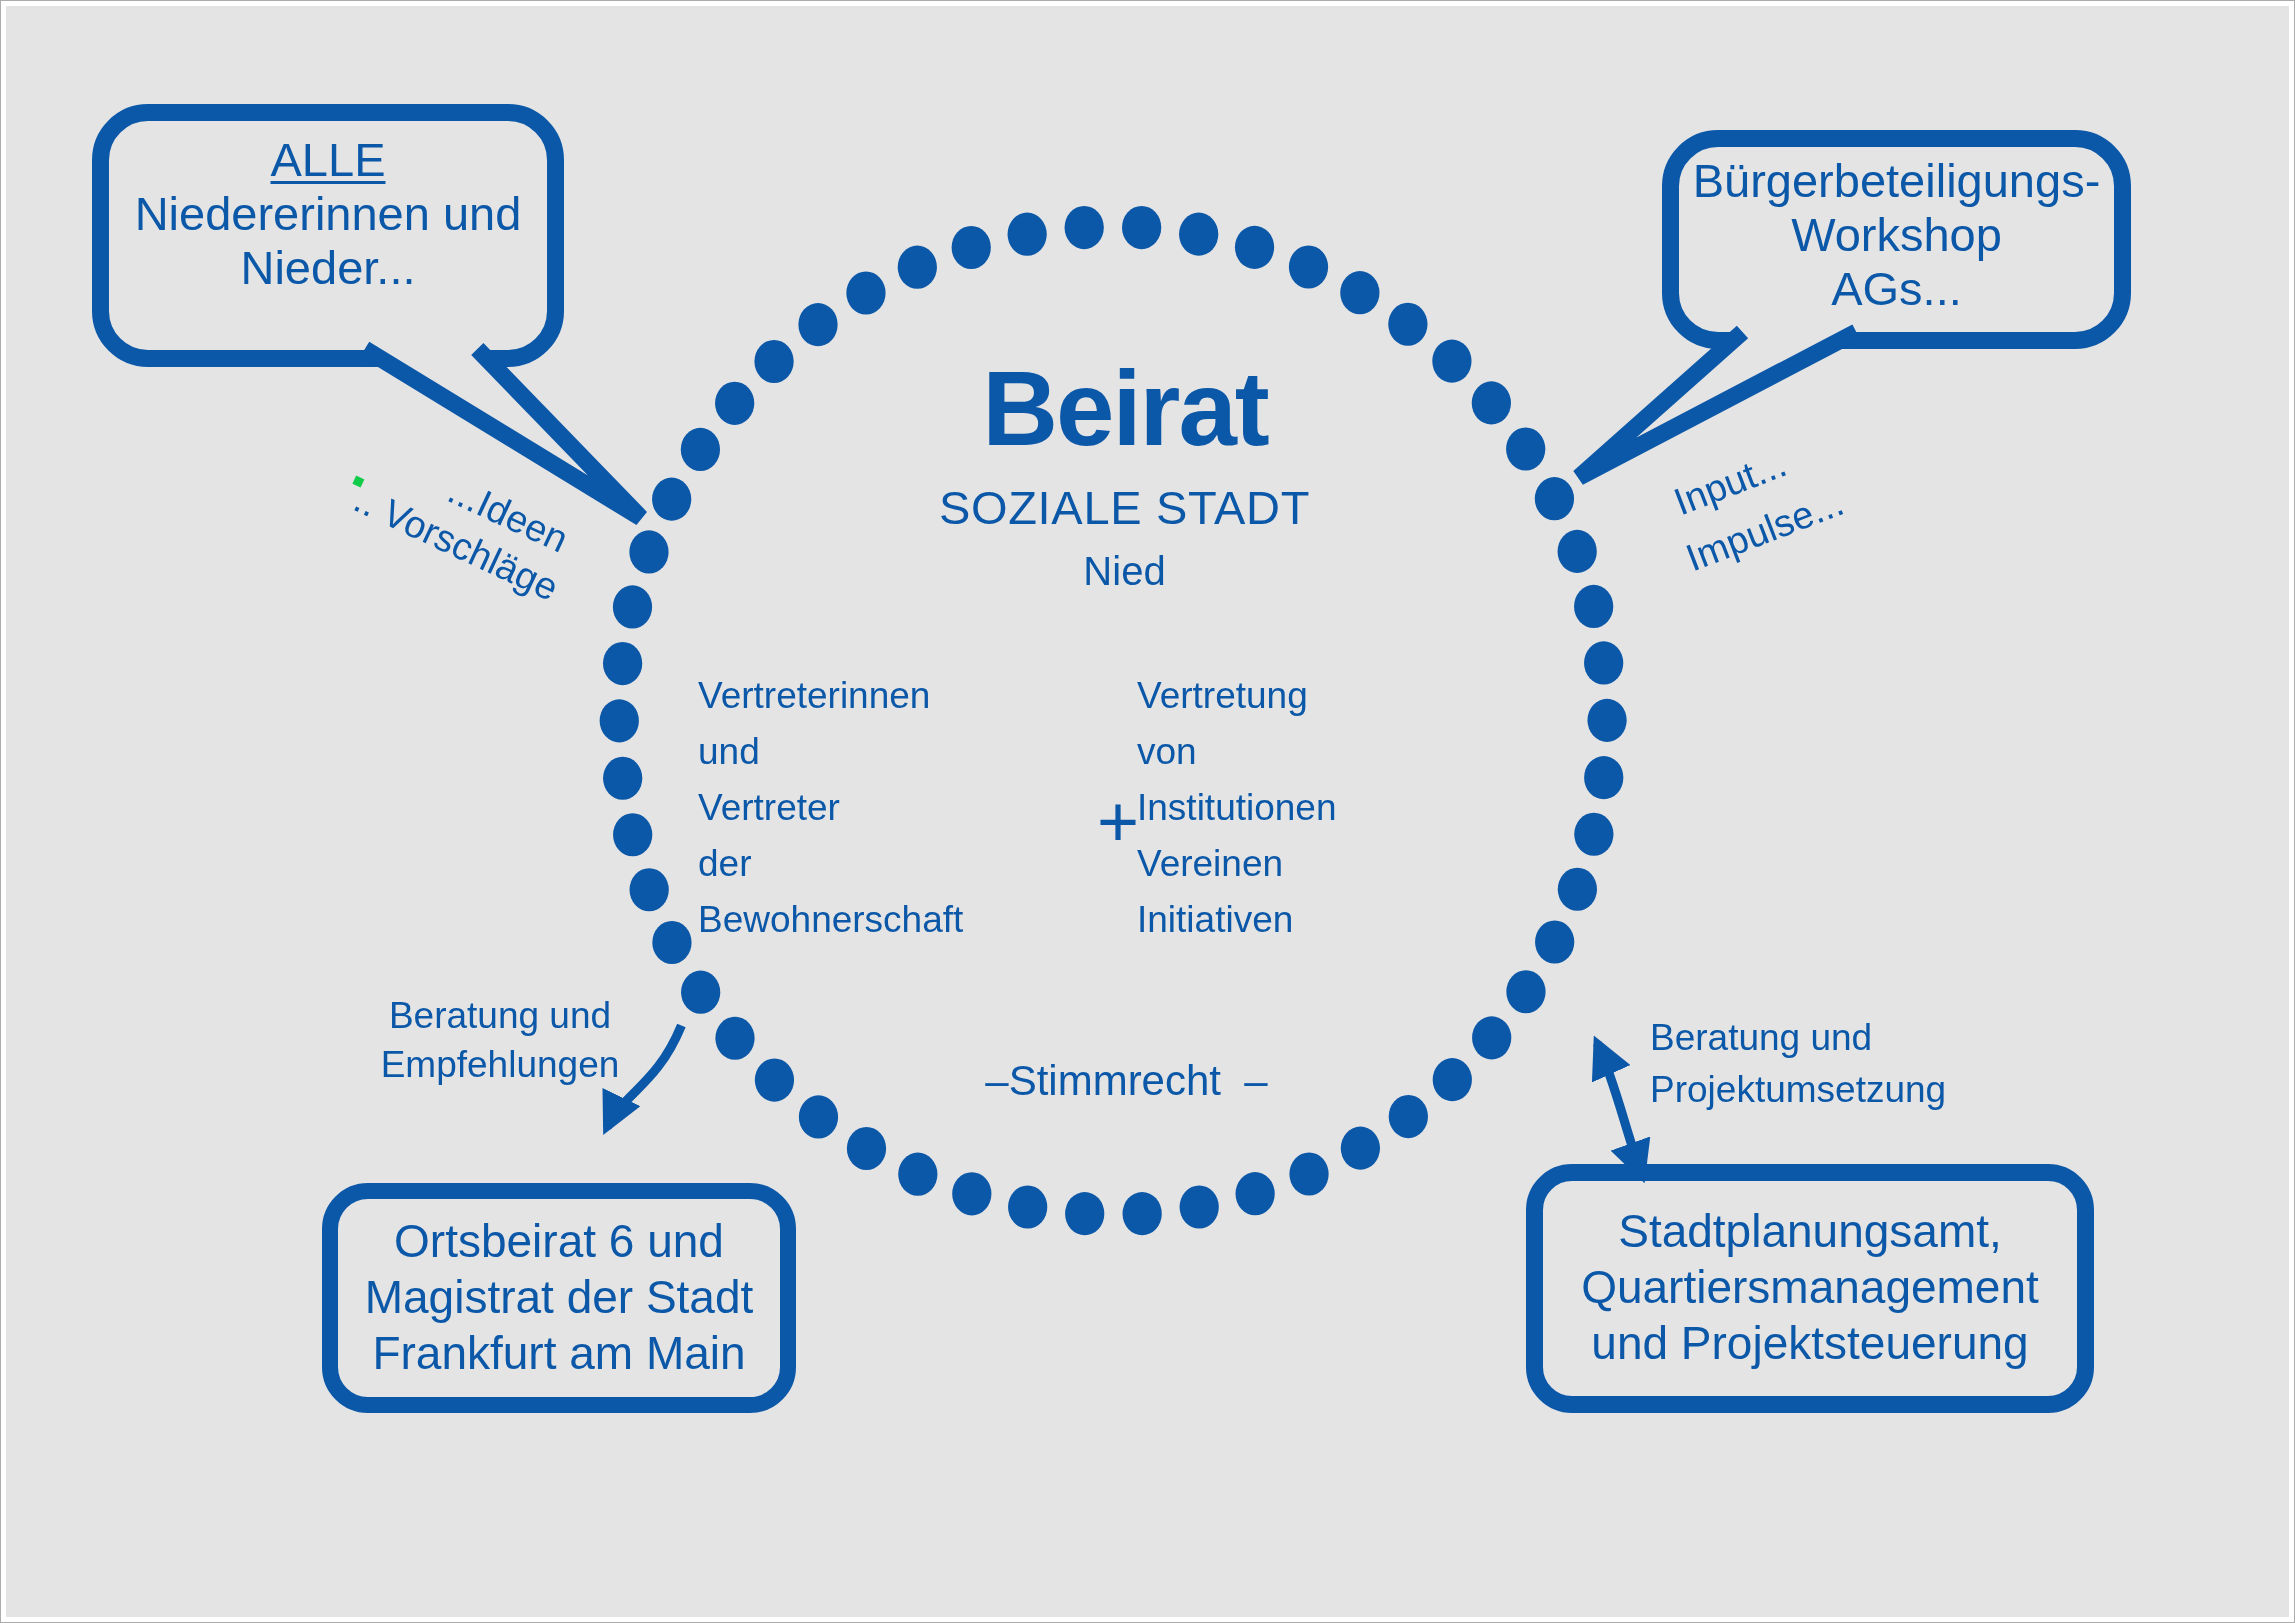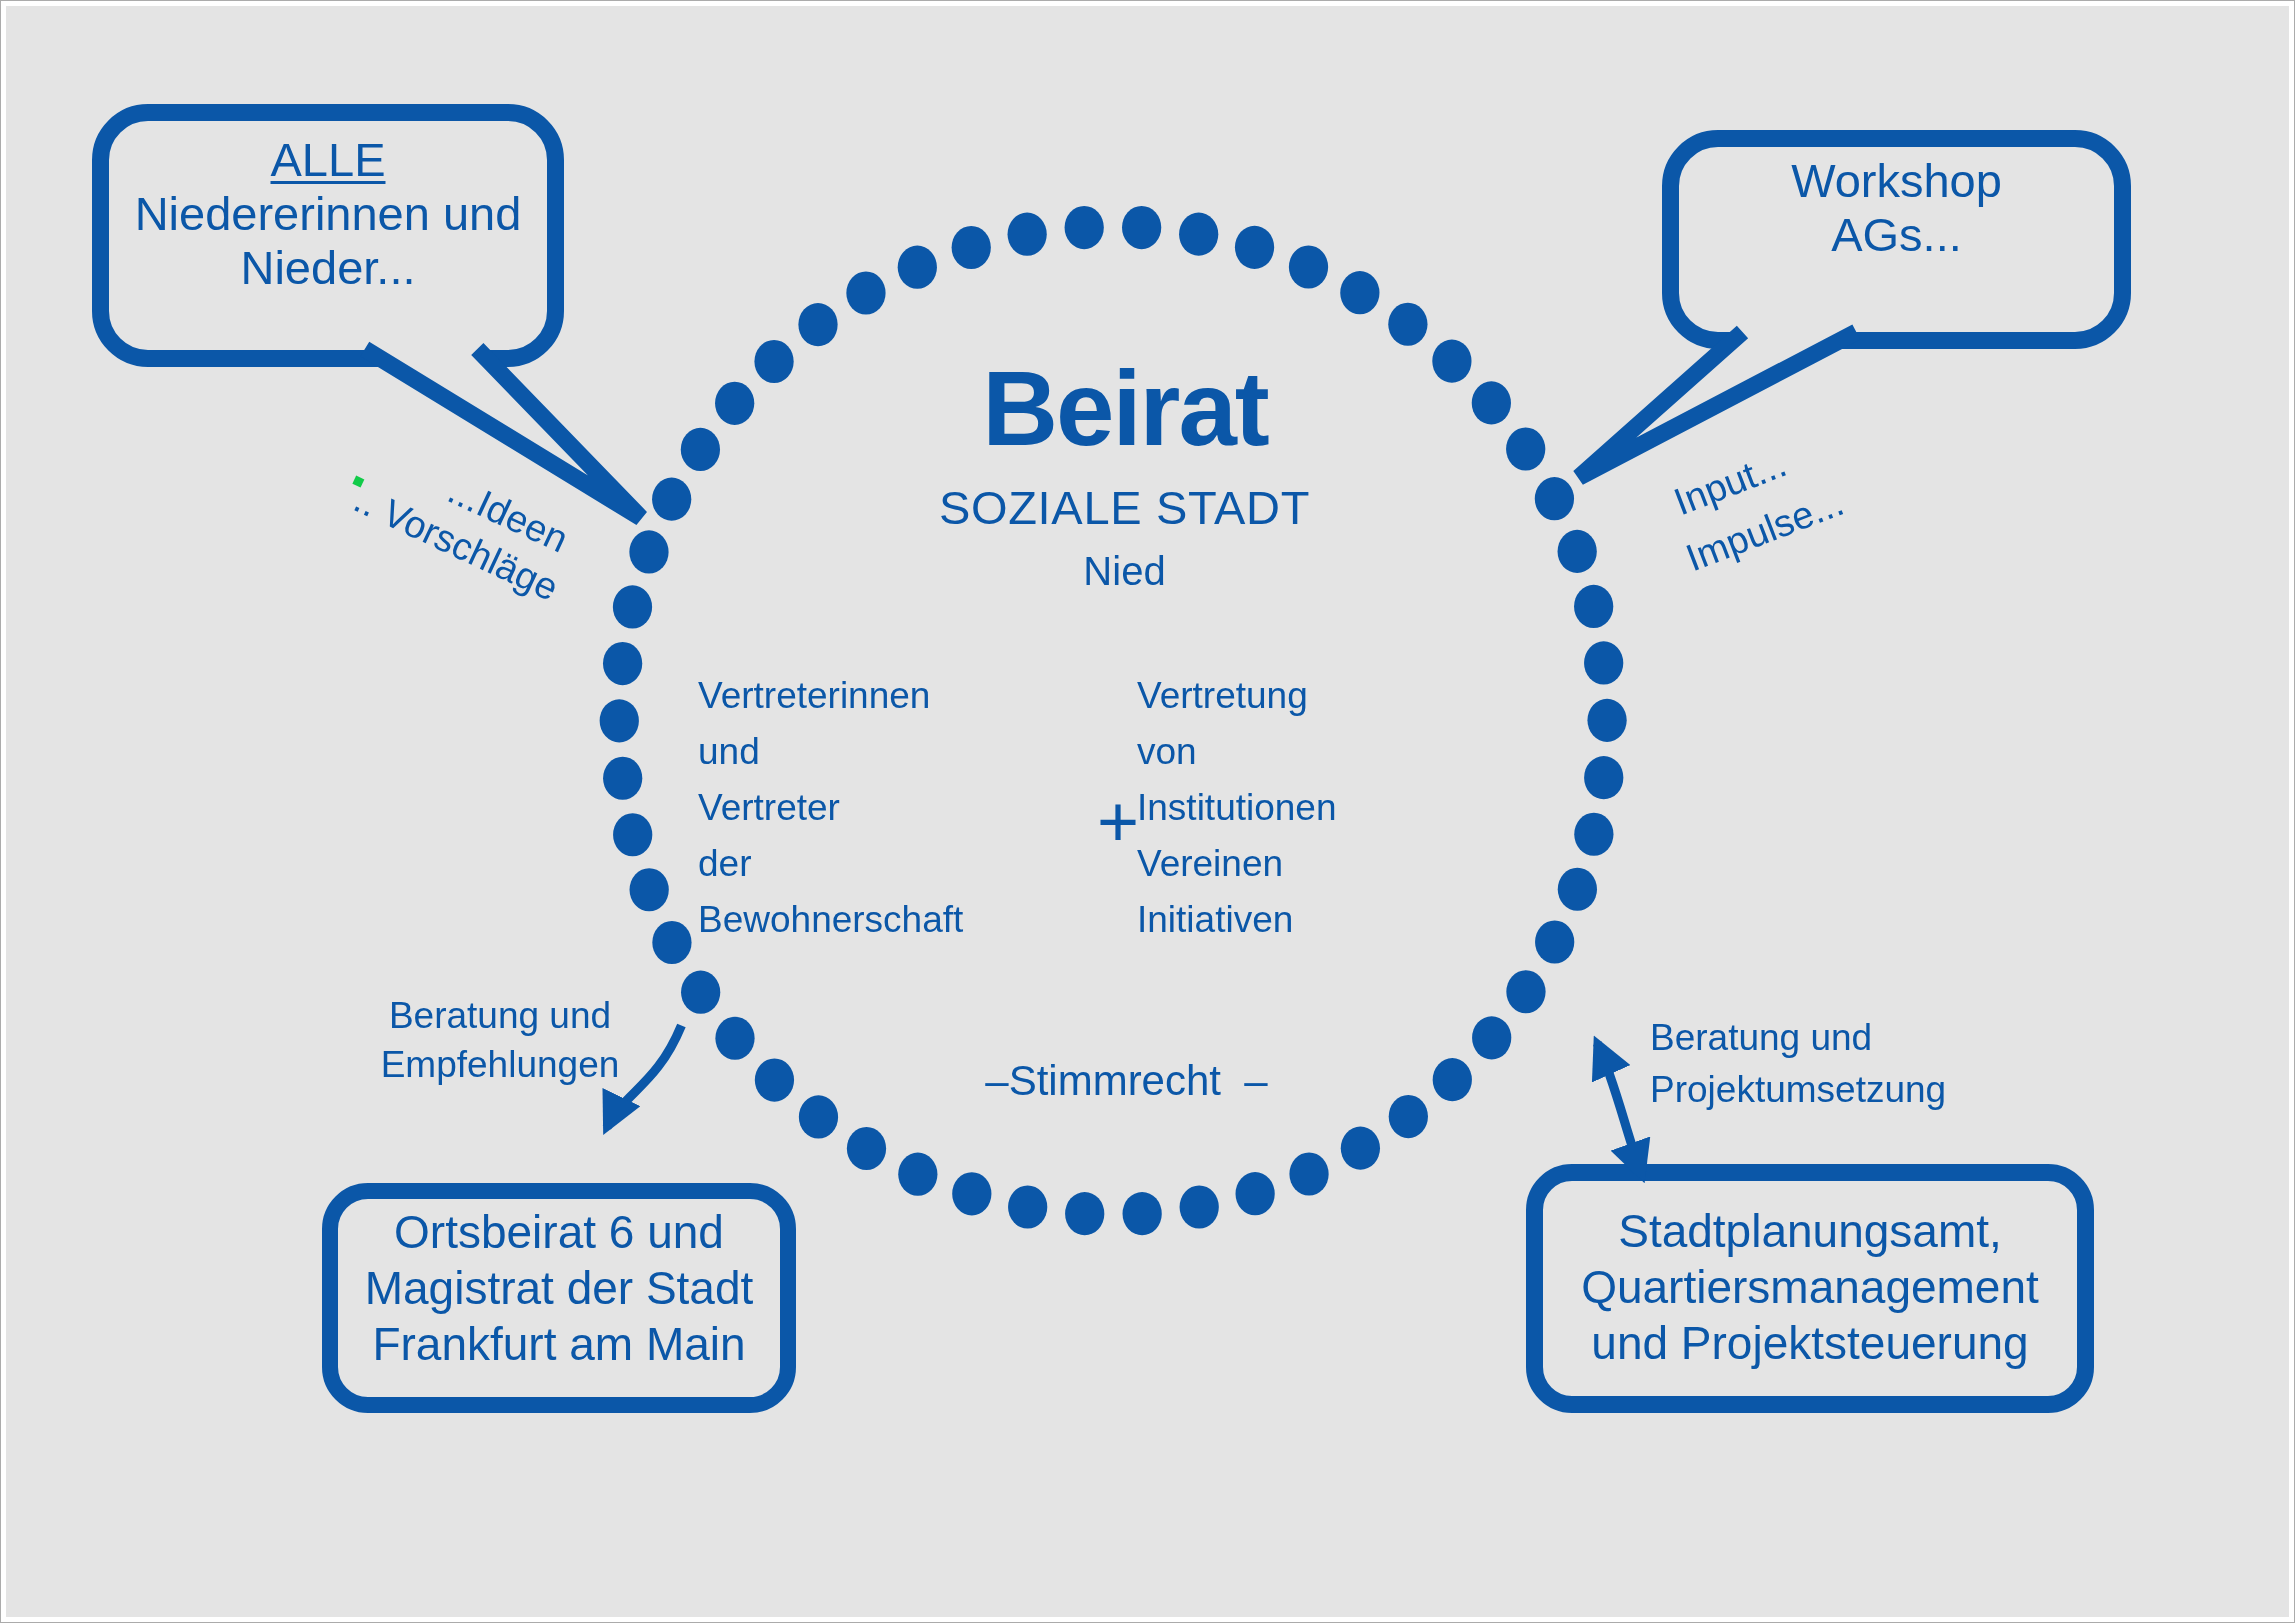--- a/index.html
+++ b/index.html
@@ -90,36 +90,37 @@
     background:var(--green);transform:rotate(25deg);z-index:3;
   }
   .side-note{
     position:absolute;color:var(--blue);
     font-size:37px;z-index:3;white-space:nowrap;
   }
   .note-left{left:368px;top:990px;width:262px;text-align:center;line-height:49px;}
   .note-right{left:1649px;top:1011px;width:308px;text-align:left;line-height:52px;}
   .bubble-pad-tl{padding-top:12.4px;}
   .bubble-pad-tr{padding-top:6.5px;}
-  .box-pad-bl{padding-top:5px;}
+  .box-pad-bl{padding-top:14px;}
   .box-pad-br{padding-top:22px;}
 </style>
 </head>
 <body>
 
 <div class="canvas">
   <div class="paper"></div>
 
   <div class="bubble bubble-pad-tl" style="left:91px;top:103px;width:472px;height:263px;">
     <div class="ln underline">ALLE</div>
     <div class="ln">Niedererinnen und</div>
     <div class="ln">Nieder...</div>
   </div>
 
   <div class="bubble bubble-pad-tr" style="left:1661px;top:129px;width:469px;height:219px;">
+    <div class="ln">Bürgerbeteiligungs-</div>
     <div class="ln">Workshop</div>
     <div class="ln">AGs...</div>
   </div>
 
   <div class="box box-pad-bl" style="left:321px;top:1182px;width:474px;height:230px;">
     <div class="ln">Ortsbeirat 6 und</div>
     <div class="ln">Magistrat der Stadt</div>
     <div class="ln">Frankfurt am Main</div>
   </div>
 

